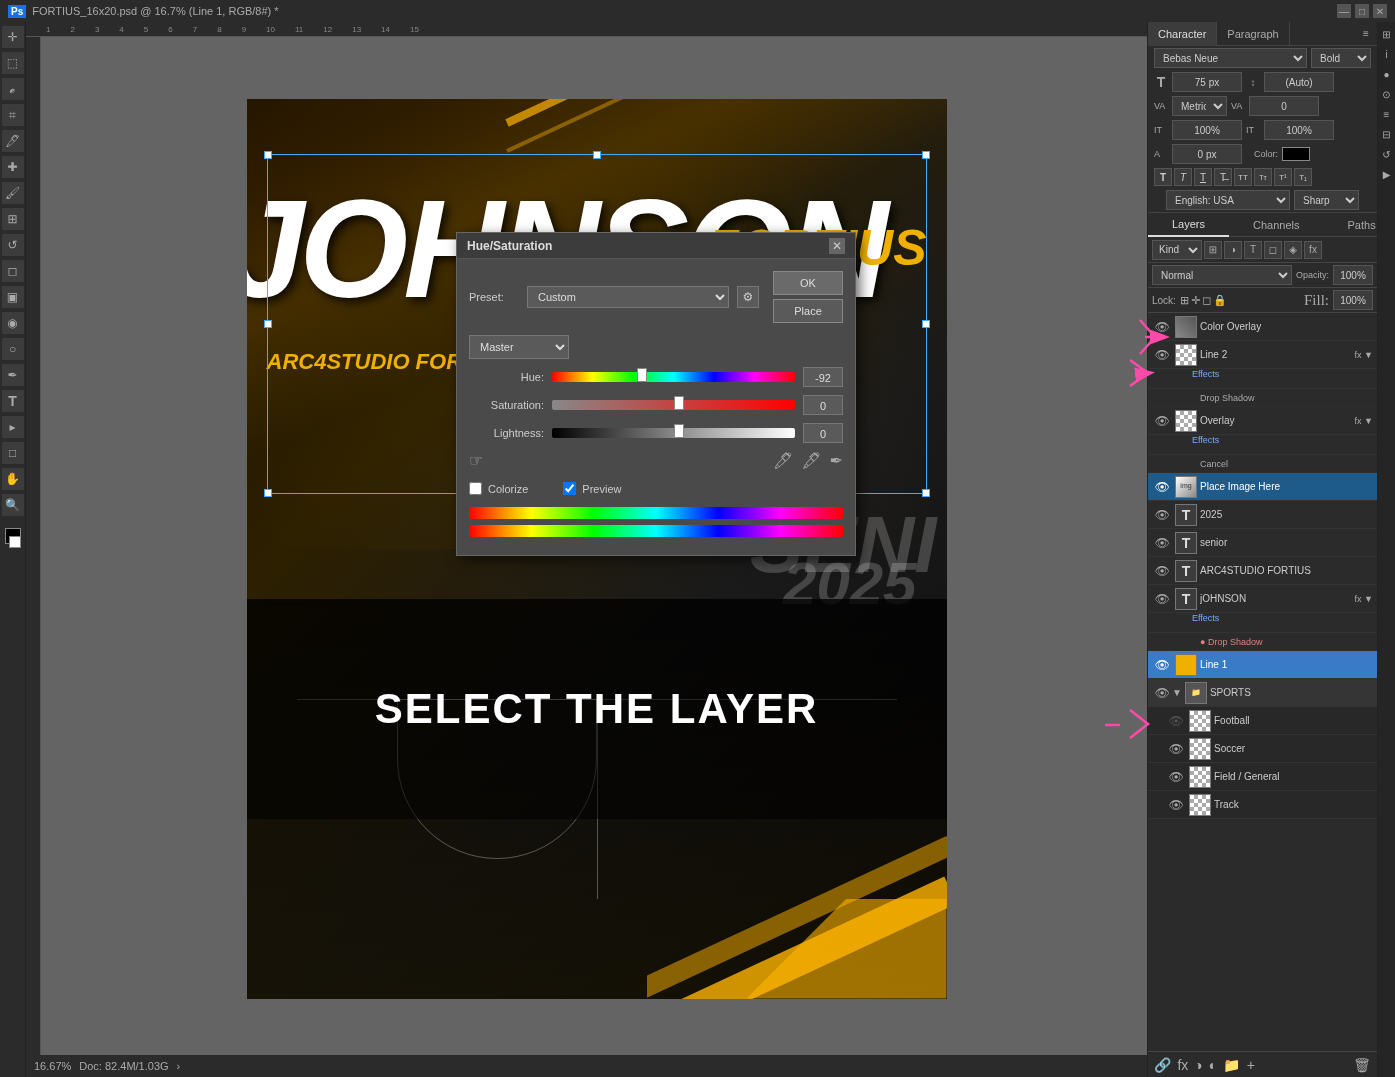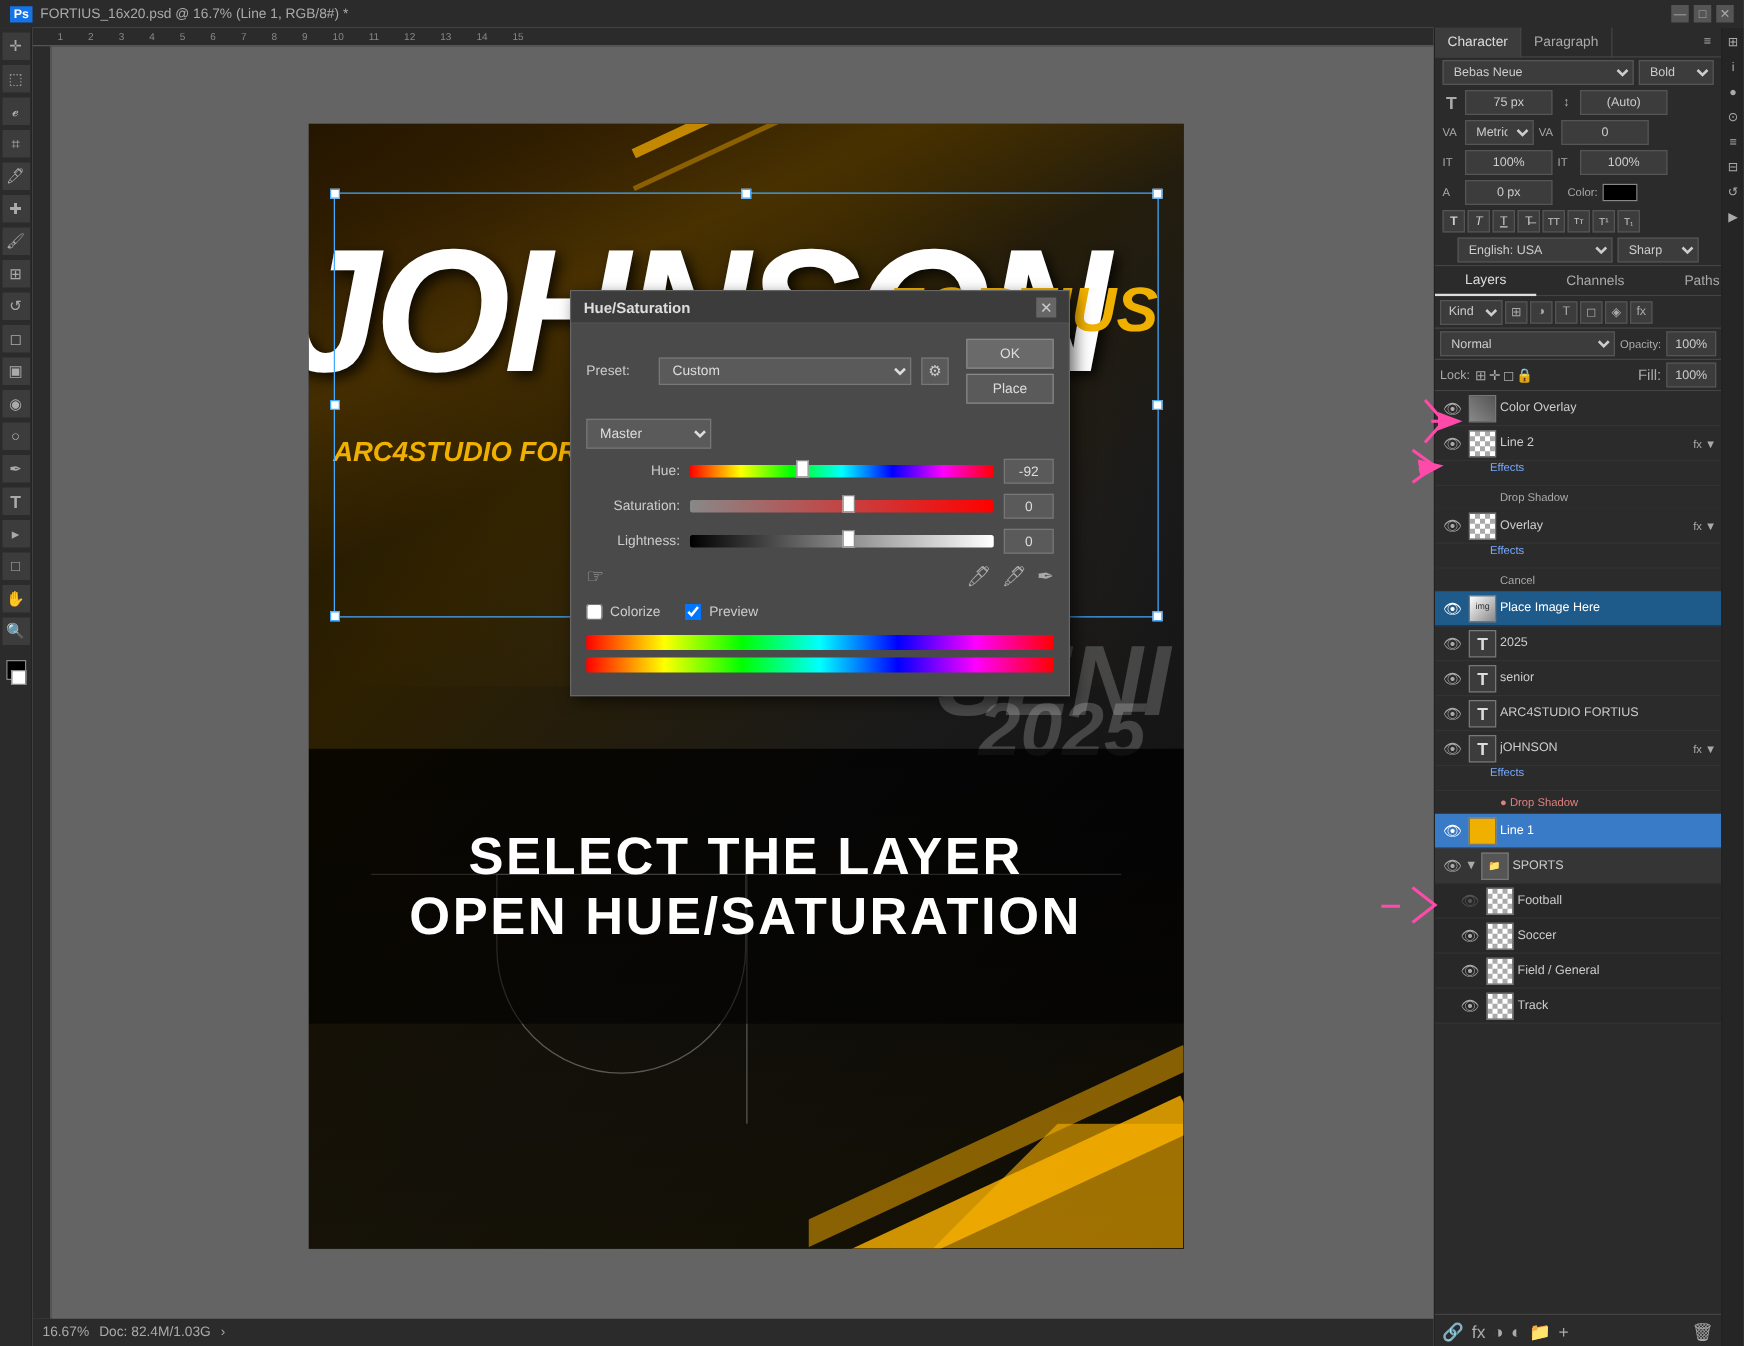--- a/index.html
+++ b/index.html
@@ -105,21 +105,21 @@
     .layers-filter-icons { display: flex; gap: 2px; }
     .filter-icon { width: 18px; height: 18px; background: #3c3c3c; border: 1px solid #555; display: flex; align-items: center; justify-content: center; font-size: 10px; color: #aaa; cursor: pointer; }
     .blend-row { display: flex; align-items: center; padding: 2px 4px; gap: 4px; border-bottom: 1px solid #444; }
     .blend-select { height: 20px; background: #3c3c3c; border: 1px solid #555; color: #ccc; font-size: 10px; flex: 1; padding: 0 4px; }
     .opacity-label { font-size: 9px; color: #aaa; }
     .opacity-input { height: 20px; background: #3c3c3c; border: 1px solid #555; color: #ccc; font-size: 10px; width: 40px; text-align: center; }
     .lock-row { display: flex; align-items: center; padding: 2px 4px; gap: 4px; border-bottom: 1px solid #444; }
     .lock-label { font-size: 10px; color: #aaa; }
     .lock-icons { display: flex; gap: 2px; }
     .lock-icon { font-size: 11px; color: #aaa; cursor: pointer; }
-    .fill-label { font-size: 12px; color: #aaa; margin-left: auto; }
+    .fill-label { font-size: 15px; color: #aaa; margin-left: auto; font-family: Liberation Serif, serif; }
     .fill-input { height: 20px; background: #3c3c3c; border: 1px solid #555; color: #ccc; font-size: 10px; width: 40px; text-align: center; }
 
     
     .layers-list { flex: 1; overflow-y: auto; background: #2b2b2b; }
     .layer-item { display: flex; align-items: center; height: 28px; padding: 0 4px; border-bottom: 1px solid #333; cursor: pointer; position: relative; }
     .layer-item.selected { background: #3a7bc8; }
     .layer-item.selected * { color: white !important; }
     .layer-visibility { width: 20px; display: flex; align-items: center; justify-content: center; font-size: 12px; cursor: pointer; color: #aaa; }
     .layer-thumbnail { width: 22px; height: 22px; background: #555; border: 1px solid #777; margin: 0 3px; flex-shrink: 0; display: flex; align-items: center; justify-content: center; font-size: 8px; color: #aaa; }
     .layer-thumb-t { background: #3c3c3c; color: #ddd; font-size: 14px; font-weight: bold; }
@@ -239,21 +239,20 @@
 
             <div style="position:absolute;bottom:0;right:0;width:300px;height:200px;overflow:hidden;">
               <div style="position:absolute;bottom:20px;right:-20px;width:350px;height:30px;background:rgba(255,180,0,0.8);transform:rotate(-25deg);"></div>
               <div style="position:absolute;bottom:70px;right:-20px;width:350px;height:20px;background:rgba(255,180,0,0.5);transform:rotate(-25deg);"></div>
               <div style="position:absolute;bottom:0;right:0;width:200px;height:100px;background:rgba(255,180,0,0.6);clip-path:polygon(50% 0%,100% 0%,100% 100%,0% 100%);"></div>
             </div>
 
             <div class="doc-bottom-overlay" style="position:absolute;top:0;left:0;right:0;bottom:0;background:rgba(0,0,0,0.55);display:flex;flex-direction:column;align-items:center;justify-content:center;">
               <div class="instruction-text">
                 <div class="instruction-line1">SELECT THE LAYER</div>
-                <div class="instruction-line2">OPEN HUE/SATURATION</div>
               </div>
             </div>
           </div>
 
           <div class="doc-selection-box">
             <div class="selection-handle" style="top:-4px;left:-4px;"></div>
             <div class="selection-handle" style="top:-4px;left:50%;transform:translateX(-50%);"></div>
             <div class="selection-handle" style="top:-4px;right:-4px;"></div>
             <div class="selection-handle" style="top:50%;right:-4px;transform:translateY(-50%);"></div>
             <div class="selection-handle" style="bottom:-4px;right:-4px;"></div>
@@ -325,21 +324,21 @@
 
         <div style="display:flex;align-items:center;margin:8px 0;">
           <span class="footer-icon">☞</span>
           <span style="margin-left:auto;display:flex;gap:8px;">
             <span class="footer-icon">🖊</span>
             <span class="footer-icon">🖋</span>
             <span class="footer-icon">✒</span>
           </span>
         </div>
 
-        <div style="display:flex;gap:20px;margin-bottom:8px;">
+        <div style="display:flex;gap:35px;margin-bottom:8px;">
           <div class="checkbox-row">
             <input type="checkbox" style="">
             <label class="checkbox-label">Colorize</label>
           </div>
           <div class="checkbox-row">
             <input type="checkbox" checked="" style="">
             <label class="checkbox-label">Preview</label>
           </div>
         </div>
 

